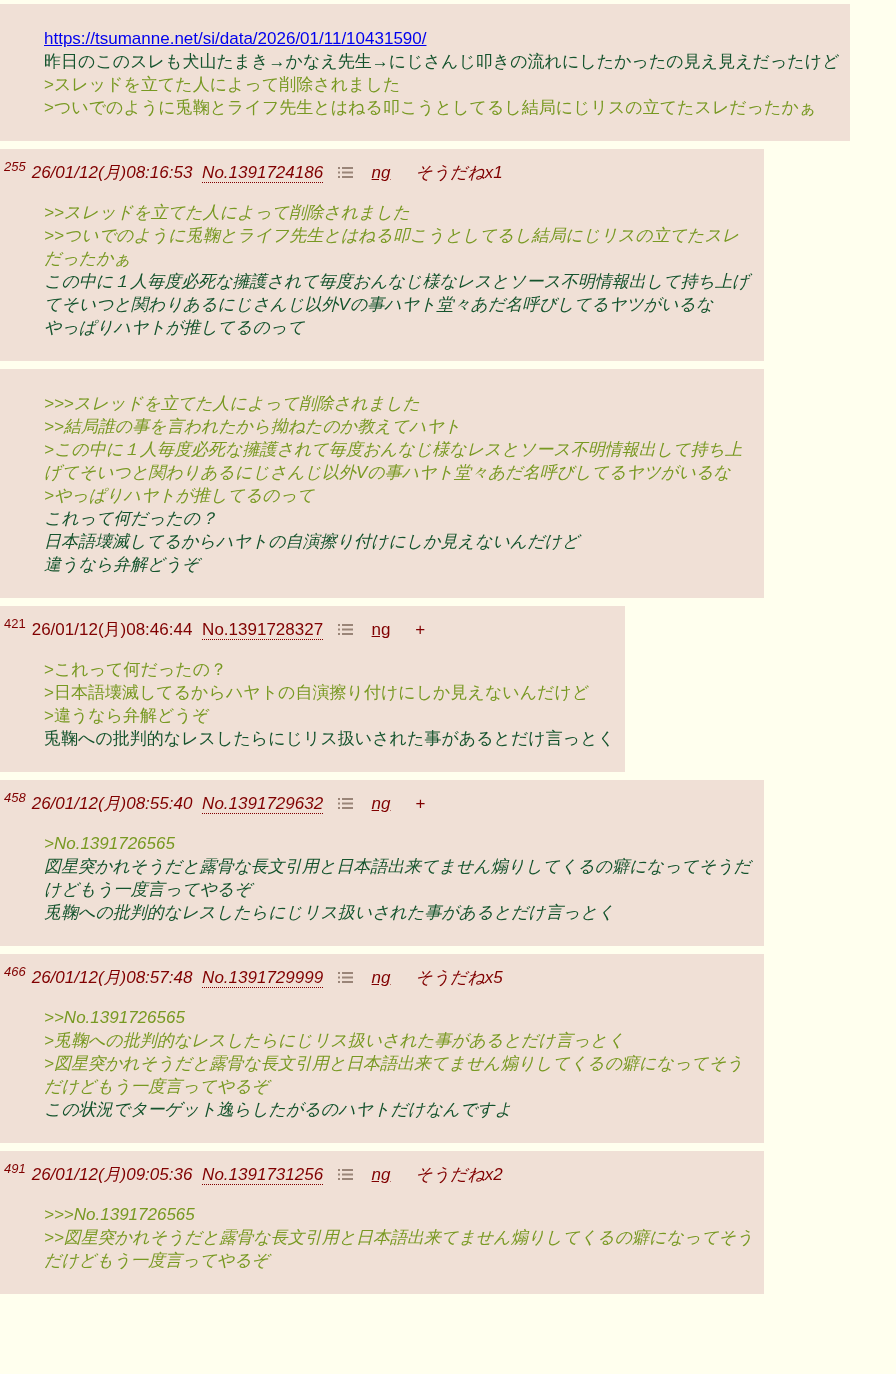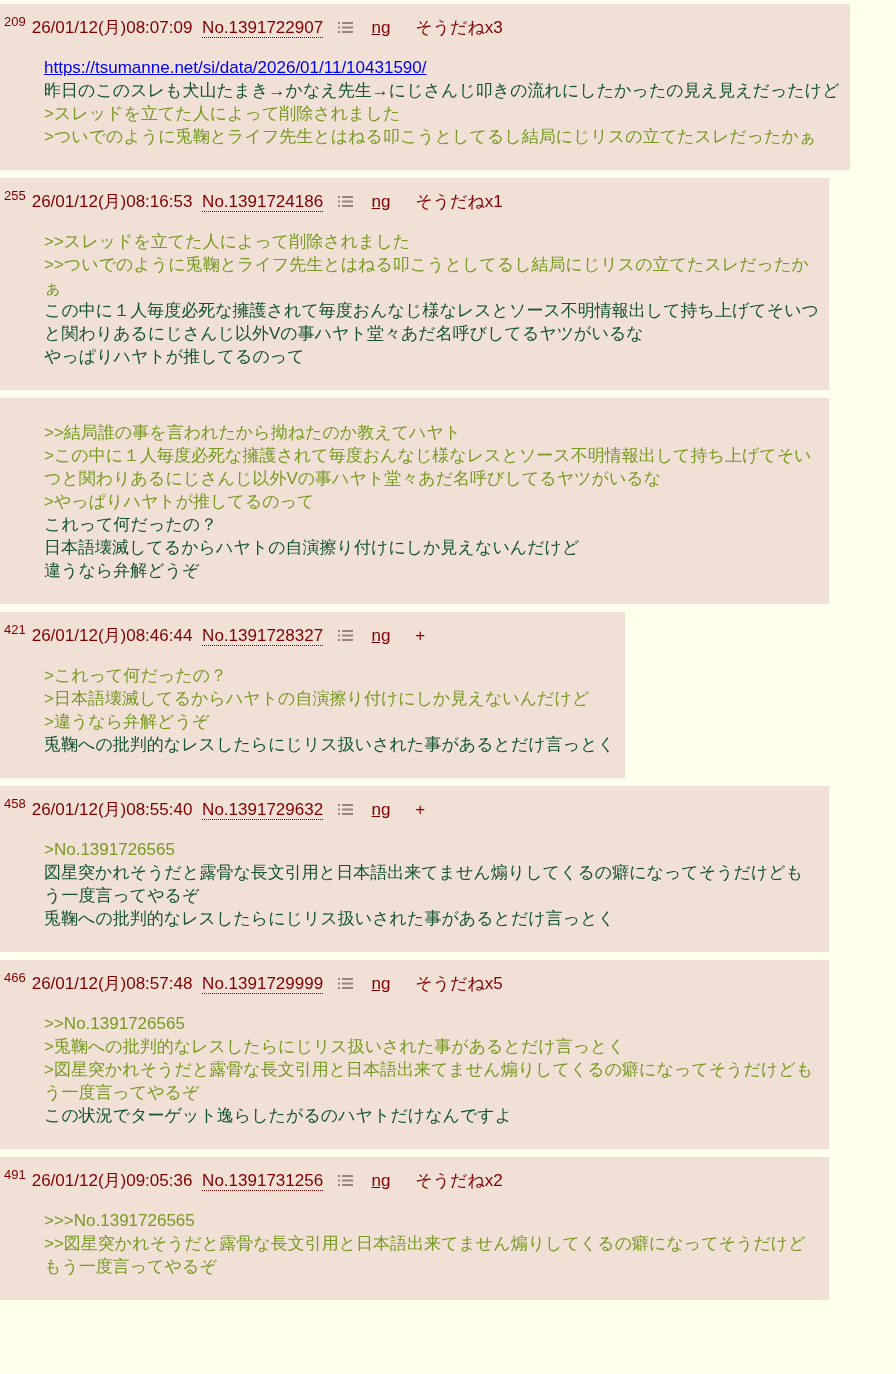--- a/index.html
+++ b/index.html
@@ -14,21 +14,21 @@
   .thread { width: 896px; }
   .post {
     background: #f0e0d6;
     margin: 0 0 8px 0;
     padding: 7px 10px 4px 4px;
     width: fit-content;
     max-width: 892px;
     color: #800000;
     font-size: 17px;
   }
-  .post.full { width: 829px; }
+  .post.full { width: 764px; font-style: italic; }
   .post-header {
     white-space: nowrap;
     line-height: 22px;
   }
   .post-index {
     font-size: 13px;
     vertical-align: 7px;
     color: #800000;
     margin-right: 6px;
   }
@@ -72,38 +72,20 @@
     color: #0000ee;
     text-decoration: underline;
     cursor: pointer;
   }
 </style>
 </head>
 <body>
 
 <div class="thread">
   <div class="post">
-    <div class="post-header">
-      <span class="post-index">209</span><span class="post-date">26/01/12(月)08:07:09</span>
-      <a class="post-no">No.1391722907</a>
-      <span class="menu-icon">
-        <svg width="15" height="13" viewBox="0 0 15 13" aria-hidden="true">
-          <g fill="#9a8578">
-            <rect x="0" y="1" width="2" height="2"></rect>
-              <rect x="4" y="1" width="11" height="2"></rect>
-            <rect x="0" y="5.5" width="2" height="2"></rect>
-              <rect x="4" y="5.5" width="11" height="2"></rect>
-            <rect x="0" y="10" width="2" height="2"></rect>
-              <rect x="4" y="10" width="11" height="2"></rect>
-          </g>
-        </svg>
-      </span>
-      <a class="ng-link">ng</a>
-      <span class="sodane">そうだねx3</span>
-    </div>
     <blockquote>
         <div><a class="body-link">https://tsumanne.net/si/data/2026/01/11/10431590/</a></div>
         <div class="text-line">昨日のこのスレも犬山たまき→かなえ先生→にじさんじ叩きの流れにしたかったの見え見えだったけど</div>
         <div class="quote-line">&gt;スレッドを立てた人によって削除されました</div>
         <div class="quote-line">&gt;ついでのように兎鞠とライフ先生とはねる叩こうとしてるし結局にじリスの立てたスレだったかぁ</div>
       </blockquote>
   </div>
 
   <div class="post full">
     <div class="post-header">
@@ -127,20 +109,21 @@
     <blockquote>
         <div class="quote-line">&gt;&gt;スレッドを立てた人によって削除されました</div>
         <div class="quote-line">&gt;&gt;ついでのように兎鞠とライフ先生とはねる叩こうとしてるし結局にじリスの立てたスレだったかぁ</div>
         <div class="text-line">この中に１人毎度必死な擁護されて毎度おんなじ様なレスとソース不明情報出して持ち上げてそいつと関わりあるにじさんじ以外Vの事ハヤト堂々あだ名呼びしてるヤツがいるな</div>
         <div class="text-line">やっぱりハヤトが推してるのって</div>
       </blockquote>
   </div>
 
   <div class="post full">
     <blockquote>
+        <div class="quote-line">&gt;&gt;&gt;スレッドを立てた人によって削除されました</div>
         <div class="quote-line">&gt;&gt;結局誰の事を言われたから拗ねたのか教えてハヤト</div>
         <div class="quote-line">&gt;この中に１人毎度必死な擁護されて毎度おんなじ様なレスとソース不明情報出して持ち上げてそいつと関わりあるにじさんじ以外Vの事ハヤト堂々あだ名呼びしてるヤツがいるな</div>
         <div class="quote-line">&gt;やっぱりハヤトが推してるのって</div>
         <div class="text-line">これって何だったの？</div>
         <div class="text-line">日本語壊滅してるからハヤトの自演擦り付けにしか見えないんだけど</div>
         <div class="text-line">違うなら弁解どうぞ</div>
       </blockquote>
   </div>
 
   <div class="post">

